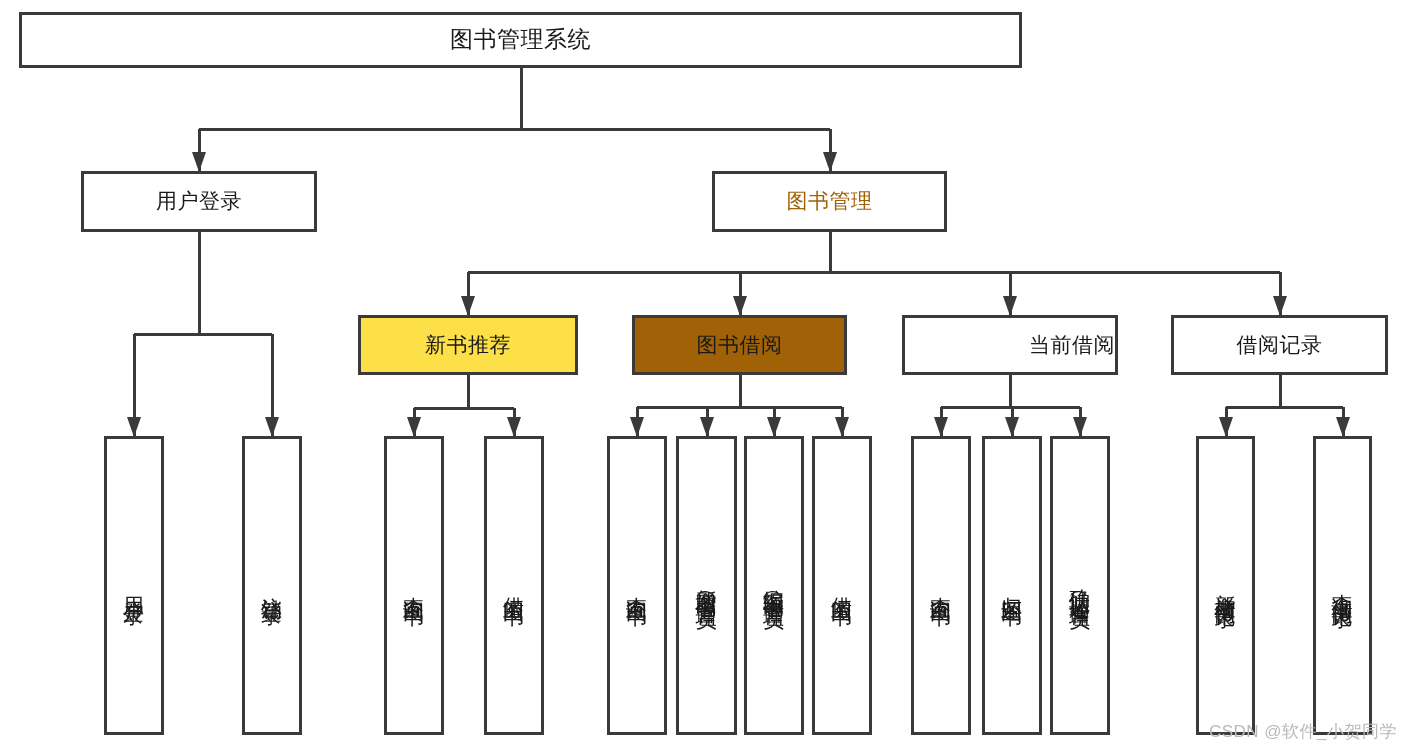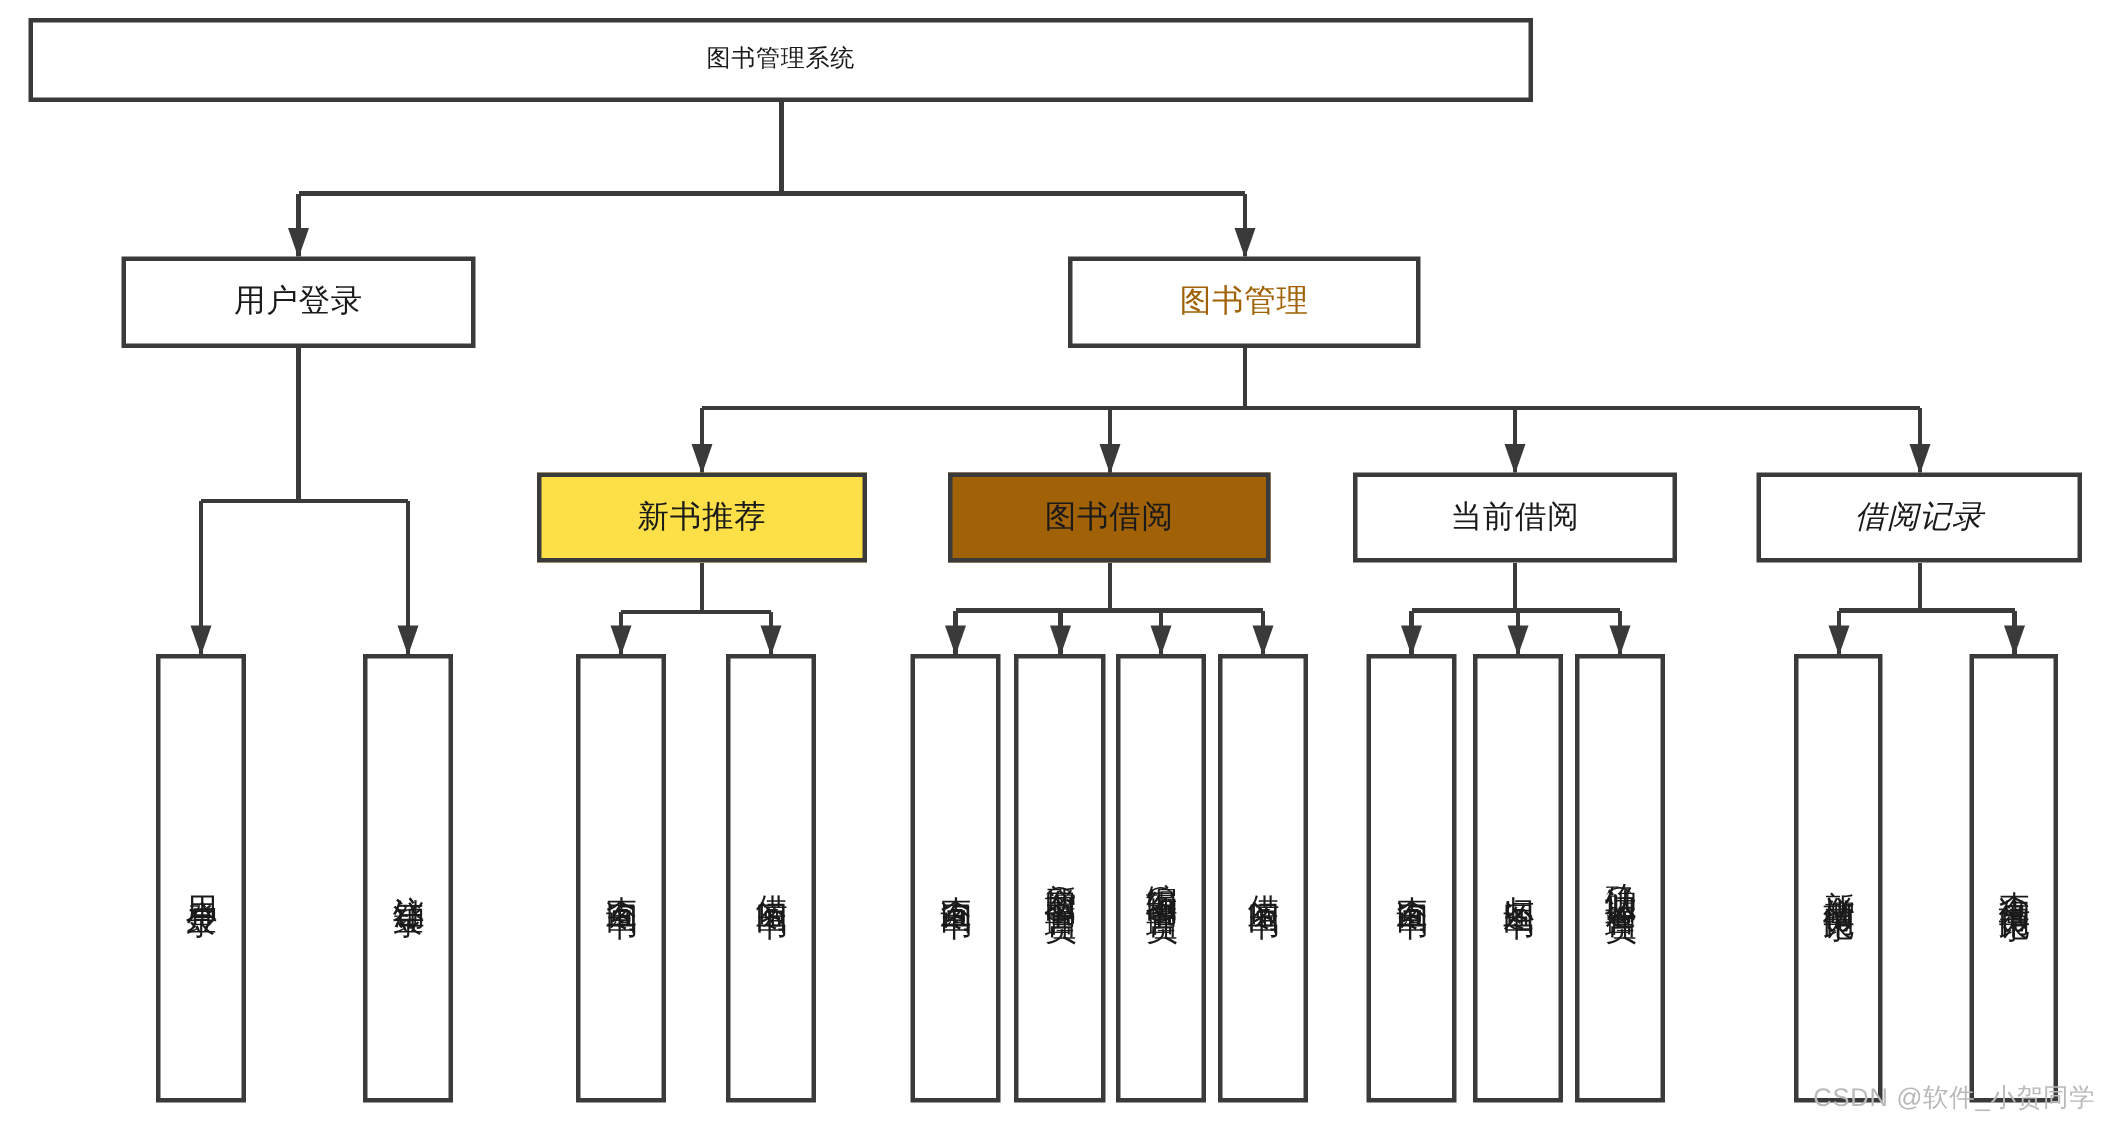--- a/index.html
+++ b/index.html
@@ -55,21 +55,21 @@
   .node.vert .label {
     writing-mode: vertical-rl;
     text-orientation: upright;
     font-size: 21px;
     letter-spacing: 3px;
     line-height: 1;
     white-space: nowrap;
     max-height: 100%;
   }
   .node.root .label {
-    font-size: 16px;
+    font-size: 23px;
   }
   .watermark {
     position: absolute;
     right: 8px;
     bottom: 4px;
     font-size: 17px;
     color: #b9b9b9;
     letter-spacing: 0.5px;
     user-select: none;
     white-space: nowrap;
@@ -142,25 +142,25 @@
       </div>
       <div class="node horiz" style="left: 712px; top: 171px; width: 235px; height: 61px; border-color: rgb(58, 58, 58); background: rgb(255, 255, 255);">
         <span class="label" style="color: #a16207;">图书管理</span>
       </div>
       <div class="node horiz" style="left: 358px; top: 315px; width: 220px; height: 60px; border-color: rgb(58, 58, 58); background: #fde047;">
         <span class="label" style="color: rgb(26, 26, 26);">新书推荐</span>
       </div>
       <div class="node horiz" style="left: 632px; top: 315px; width: 215px; height: 60px; border-color: rgb(58, 58, 58); background: #a16207;">
         <span class="label" style="color: rgb(26, 26, 26);">图书借阅</span>
       </div>
-      <div class="node horiz" style="left: 902px; top: 315px; width: 216px; height: 60px; border-color: rgb(58, 58, 58); background: rgb(255, 255, 255);">
+      <div class="node horiz" style="left: 902px; top: 315px; width: 216px; height: 60px; border-color: rgb(58, 58, 58); background: rgb(255, 255, 255); justify-content: flex-end;">
         <span class="label" style="color: rgb(26, 26, 26);">当前借阅</span>
       </div>
       <div class="node horiz" style="left: 1171px; top: 315px; width: 217px; height: 60px; border-color: rgb(58, 58, 58); background: rgb(255, 255, 255);">
-        <span class="label" style="color: rgb(26, 26, 26); font-style: italic;">借阅记录</span>
+        <span class="label" style="color: rgb(26, 26, 26);">借阅记录</span>
       </div>
       <div class="node vert" style="left: 104px; top: 436px; width: 60px; height: 299px; border-color: rgb(58, 58, 58); background: rgb(255, 255, 255);">
         <span class="label" style="color: rgb(26, 26, 26);">用户登录</span>
       </div>
       <div class="node vert" style="left: 242px; top: 436px; width: 60px; height: 299px; border-color: rgb(58, 58, 58); background: rgb(255, 255, 255);">
         <span class="label" style="color: rgb(26, 26, 26);">注销登录</span>
       </div>
       <div class="node vert" style="left: 384px; top: 436px; width: 60px; height: 299px; border-color: rgb(58, 58, 58); background: rgb(255, 255, 255);">
         <span class="label" style="color: rgb(26, 26, 26);">查询图书</span>
       </div>

